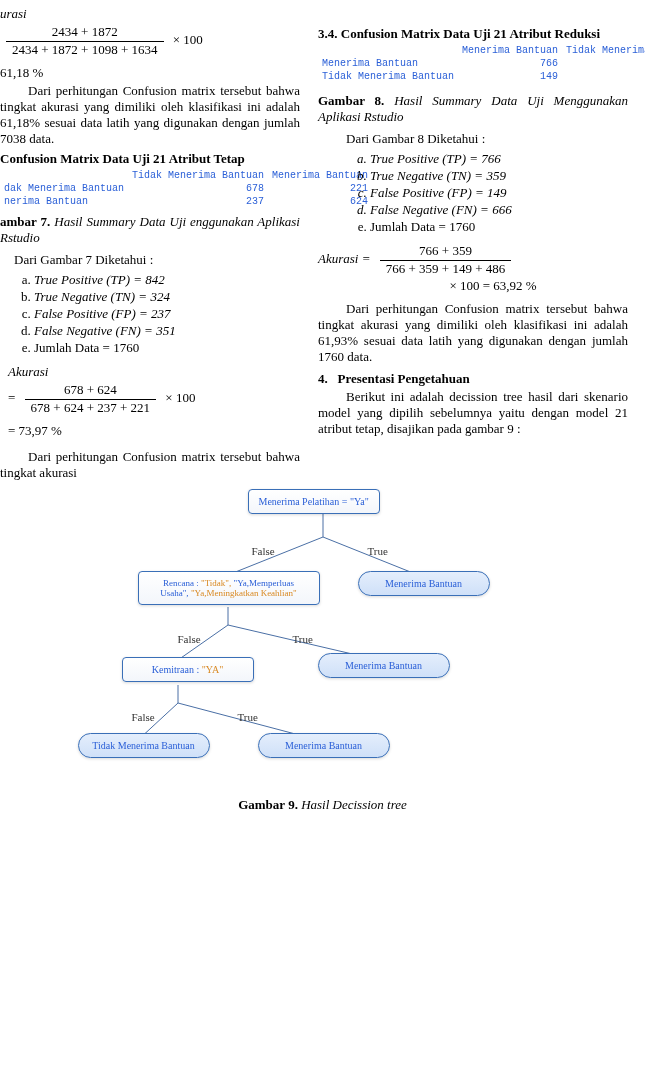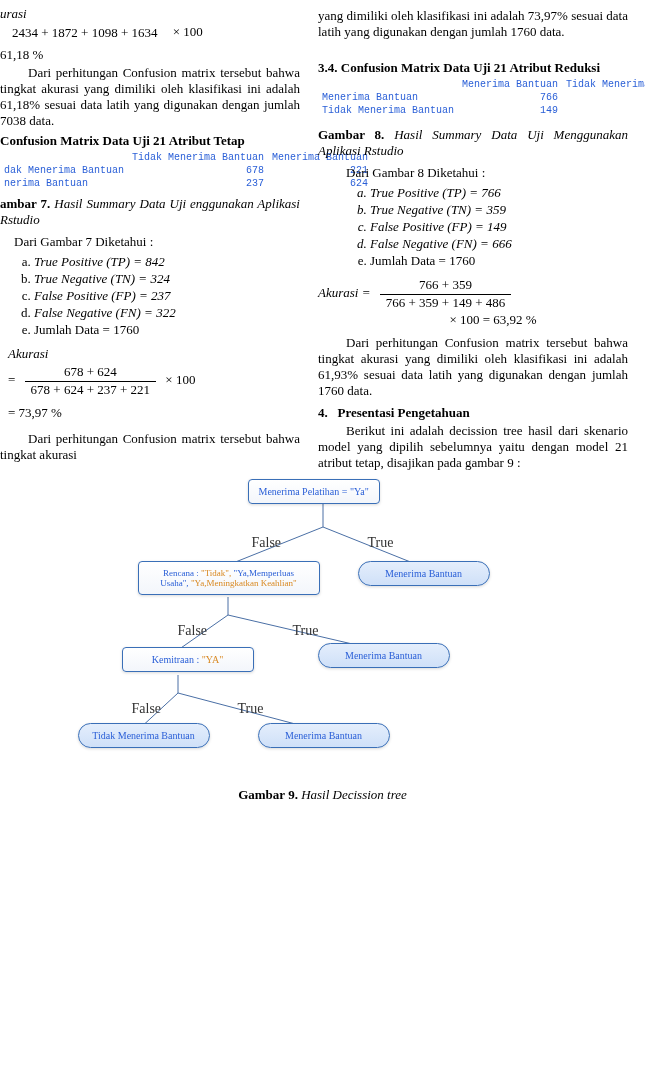--- a/index.html
+++ b/index.html
@@ -76,38 +76,39 @@
     text-align: center;
     box-shadow: 0 1px 3px rgba(0,0,0,0.15);
     min-width: 110px;
   }
   .leaf {
     border-radius: 18px;
     background: linear-gradient(#e4eefc,#cfe0f8);
   }
   .edge-label {
     position: absolute;
-    font-size: 14px;
+    font-size: 11px;
     color: #333;
   }
   svg.edges { position:absolute; left:0; top:0; width:100%; height:100%; pointer-events:none; }
   .blue-txt { color:#2a5fd7; }
   .orange-txt { color:#d98a24; }
   .akurasi-i { font-style: italic; font-family: "Cambria Math","Times New Roman",serif; }
   .fig9cap { text-align:center; font-size:13px; margin-top: 2px;}
 </style>
 </head>
 <body>
 
 <div class="columns">
 
   <div class="col col-left">
     <div class="akurasi-i">urasi</div>
     <div class="formula">
       <span class="frac">
+        <span class="num">2434 + 1872</span>
         <span class="den">2434 + 1872 + 1098 + 1634</span>
       </span>
       <span>× 100</span>
     </div>
     <div>61,18 %</div>
 
     <p class="justify indent1 tight">Dari perhitungan Confusion matrix tersebut bahwa tingkat akurasi yang dimiliki oleh klasifikasi ini adalah 61,18% sesuai data latih yang digunakan dengan jumlah 7038 data.</p>
 
     <div class="h-bold" style="margin-top:4px;">Confusion Matrix Data Uji  21 Atribut  Tetap</div>
 
@@ -133,40 +134,39 @@
 
     <div class="caption justify">
       <span class="figno">ambar 7.</span><span class="italic"> Hasil Summary Data Uji enggunakan Aplikasi Rstudio</span>
     </div>
 
     <div style="margin:6px 0 2px 14px;">Dari Gambar 7  Diketahui :</div>
     <ol class="list-alpha">
       <li><span class="ital">True Positive (TP) = 842</span></li>
       <li><span class="ital">True Negative (TN) =  324</span></li>
       <li><span class="ital">False Positive (FP) = 237</span></li>
-      <li><span class="ital">False Negative (FN) = 322</span></li>
+      <li><span class="ital">False Negative (FN) = 351</span></li>
       <li><span>Jumlah Data = 1760</span></li>
     </ol>
 
     <div class="akurasi-i" style="margin-left:8px;">Akurasi</div>
     <div class="formula" style="margin-left:8px;">
       <span>=</span>
       <span class="frac">
         <span class="num">678 + 624</span>
         <span class="den">678 + 624 + 237 + 221</span>
       </span>
       <span>× 100</span>
     </div>
     <div style="margin-left:8px;">= 73,97 %</div>
 
     <p class="justify indent1 tight" style="margin-top:10px;">Dari perhitungan Confusion matrix tersebut bahwa tingkat akurasi</p>
   </div>
 
   <div class="col col-right">
-    <p class="justify tight">yang dimiliki oleh klasifikasi ini adalah 73,97% sesuai data latih yang digunakan dengan jumlah 1760 data.</p>
 
     <div style="margin-top:20px;">
       <span class="sec-num">3.4.</span>
       <span class="h-bold">Confusion Matrix Data Uji  21 Atribut  Reduksi</span>
     </div>
 
     <table class="table">
       <tbody>
           <tr>
         <td></td>

